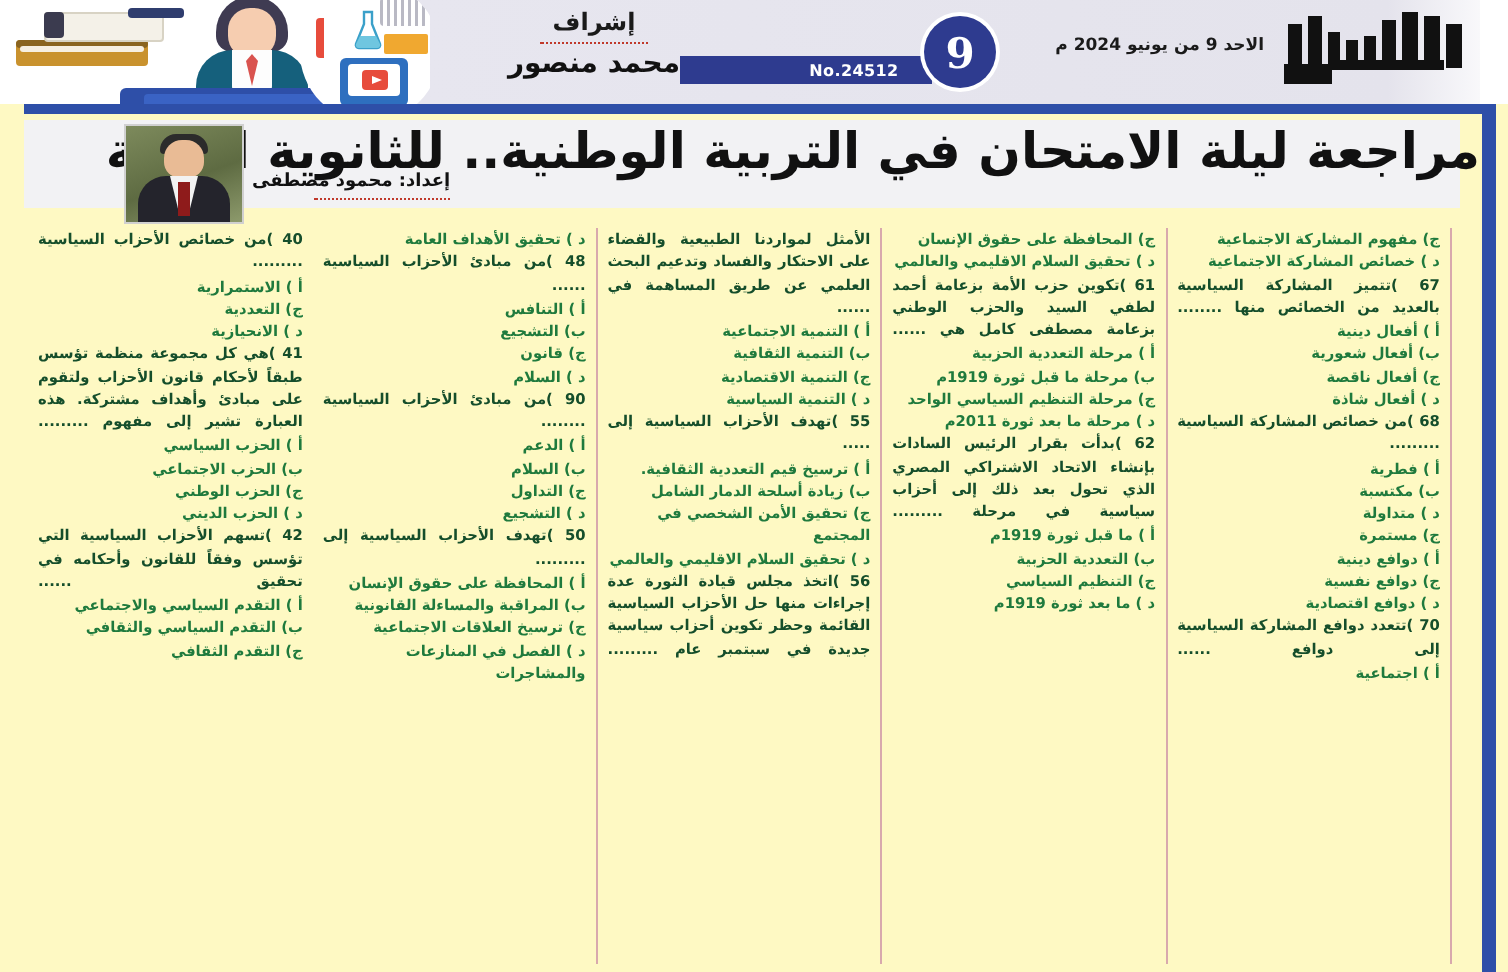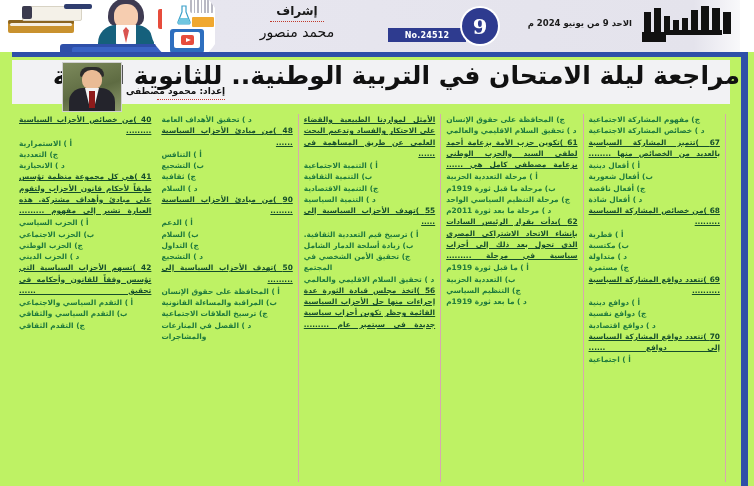--- a/index.html
+++ b/index.html
@@ -3,21 +3,21 @@
 <meta charset="utf-8">
 <title>Al-Masaa Newspaper Page</title>
 <style>
   html,body{margin:0;padding:0;}
   body{
     width:754px;height:486px;
     background:#ffffff;
     font-family:"DejaVu Sans","Liberation Sans",sans-serif;
     overflow:hidden;position:relative;
   }
-  .page{position:relative;width:754px;height:486px;overflow:hidden;background:#bef264;}
+  .page{position:relative;width:754px;height:486px;overflow:hidden;background:#fef9c3;}
 
   
   .masthead{
     position:absolute;left:0;top:0;width:754px;height:52px;
     background:linear-gradient(90deg,#ffffff 0%,#ffffff 22%,#e7e6ef 28%,#e4e3ec 92%,#ffffff 100%);
   }
   .mast-left-art{
     position:absolute;left:0;top:0;width:215px;height:52px;overflow:hidden;
   }
   .mast-right-edge{
@@ -33,33 +33,33 @@
   }
   .page-badge{
     position:absolute;right:256px;top:8px;width:36px;height:36px;border-radius:50%;
     background:#2e3b8f;color:#fff;display:flex;align-items:center;justify-content:center;
     font-size:21px;font-weight:bold;font-family:"DejaVu Serif","Liberation Serif",serif;
     box-shadow:0 0 0 2px #fff;
   }
   .issue-no{
     position:absolute;right:288px;top:28px;width:78px;height:14px;background:#2e3b8f;
     color:#fff;font-size:8px;font-weight:bold;letter-spacing:.2px;
-    display:flex;align-items:center;justify-content:center;direction:ltr;
+    display:flex;align-items:center;justify-content:center;direction:ltr;padding-left:48px;
   }
   .supervisor-block{
     position:absolute;right:392px;top:5px;text-align:center;width:130px;
   }
   .supervisor-label{
     font-size:12px;color:#1a1a1a;font-weight:bold;line-height:1.15;
   }
   .supervisor-dots{
     width:54px;border-bottom:1.6px dotted #c0392b;margin:2px auto 2px auto;
   }
   .supervisor-name{
-    font-size:14px;color:#111;font-weight:normal;line-height:1.15;
+    font-size:14px;color:#111;font-weight:bold;line-height:1.15;
   }
 
   
   .illus-books{
     position:absolute;left:8px;top:4px;width:84px;height:30px;
   }
   .book{position:absolute;border-radius:2px;}
   .teacher{position:absolute;left:92px;top:-4px;width:68px;height:56px;}
   .t-hair{position:absolute;left:16px;top:2px;width:36px;height:28px;background:#3f3b52;border-radius:18px 18px 8px 8px;}
   .t-face{position:absolute;left:22px;top:8px;width:24px;height:25px;background:#f6cdb0;border-radius:11px;}
@@ -123,26 +123,25 @@
     display:flex;flex-direction:row-reverse;gap:0;
   }
   .col{
     width:142.4px;padding:0 5px;box-sizing:border-box;position:relative;
   }
   .col + .col{ border-right:0.8px solid #d8a9ad; }
   .q{
     font-size:7.4px;line-height:1.52;color:#1f7a3d;font-weight:bold;
     margin:0 0 1px 0;text-align:justify;text-align-last:center;
     font-family:"DejaVu Sans","Liberation Sans",sans-serif;
-    text-decoration:underline;
   }
   .q.stem{color:#154e2b;text-align:justify;text-align-last:justify;}
   .opt{
     font-size:7.4px;line-height:1.52;color:#1f7a3d;font-weight:bold;
-    margin:0;text-align:left;
+    margin:0;text-align:right;
   }
 </style>
 </head>
 <body>
 
 <div class="page">
 
   <div class="masthead">
 
     <div class="mast-left-art">
@@ -248,21 +247,21 @@
         <p class="q stem">42 )تسهم الأحزاب السياسية التي تؤسس وفقاً للقانون وأحكامه في تحقيق ......</p>
         <p class="opt">أ ) التقدم السياسي والاجتماعي</p>
         <p class="opt">ب) التقدم السياسي والثقافي</p>
         <p class="opt">ج) التقدم الثقافي</p>
       </div>
       <div class="col">
         <p class="opt">د ) تحقيق الأهداف العامة</p>
         <p class="q stem">48 )من مبادئ الأحزاب السياسية ......</p>
         <p class="opt">أ ) التنافس</p>
         <p class="opt">ب) التشجيع</p>
-        <p class="opt">ج) ثقافية</p>
+        <p class="opt">ج) قانون</p>
         <p class="opt">د ) السلام</p>
         <p class="q stem">90 )من مبادئ الأحزاب السياسية ........</p>
         <p class="opt">أ ) الدعم</p>
         <p class="opt">ب) السلام</p>
         <p class="opt">ج) التداول</p>
         <p class="opt">د ) التشجيع</p>
         <p class="q stem">50 )تهدف الأحزاب السياسية إلى .........</p>
         <p class="opt">أ ) المحافظة على حقوق الإنسان</p>
         <p class="opt">ب) المراقبة والمساءلة القانونية</p>
         <p class="opt">ج) ترسيخ العلاقات الاجتماعية</p>
@@ -301,21 +300,20 @@
         <p class="q stem">67 )تتميز المشاركة السياسية بالعديد من الخصائص منها ........</p>
         <p class="opt">أ ) أفعال دينية</p>
         <p class="opt">ب) أفعال شعورية</p>
         <p class="opt">ج) أفعال ناقصة</p>
         <p class="opt">د ) أفعال شاذة</p>
         <p class="q stem">68 )من خصائص المشاركة السياسية .........</p>
         <p class="opt">أ ) فطرية</p>
         <p class="opt">ب) مكتسبة</p>
         <p class="opt">د ) متداولة</p>
         <p class="opt">ج) مستمرة</p>
-        <p class="q stem">69 )تتعدد دوافع المشاركة السياسية ..........</p>
         <p class="opt">أ ) دوافع دينية</p>
         <p class="opt">ج) دوافع نفسية</p>
         <p class="opt">د ) دوافع اقتصادية</p>
         <p class="q stem">70 )تتعدد دوافع المشاركة السياسية إلى دوافع ......</p>
         <p class="opt">أ ) اجتماعية</p>
       </div>
     </div>
 
 </div>
 

